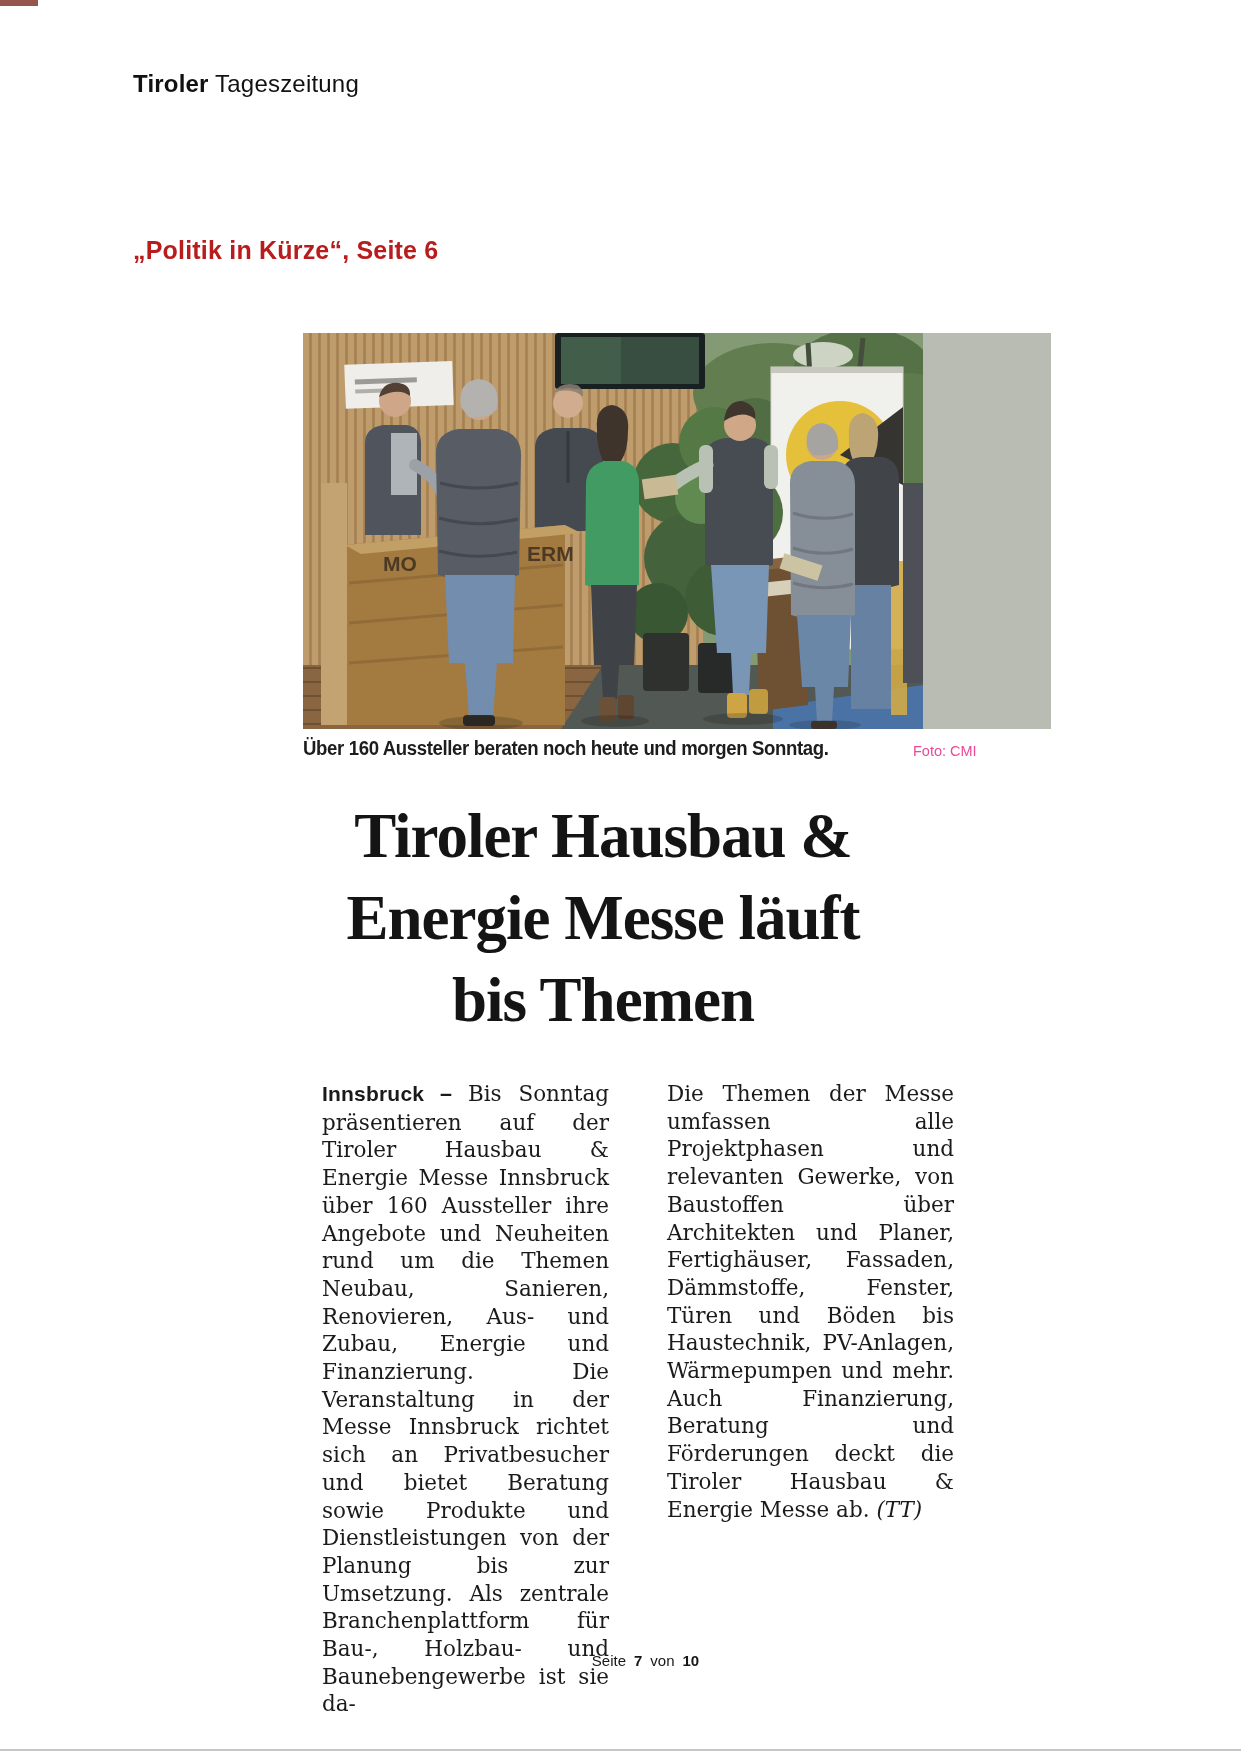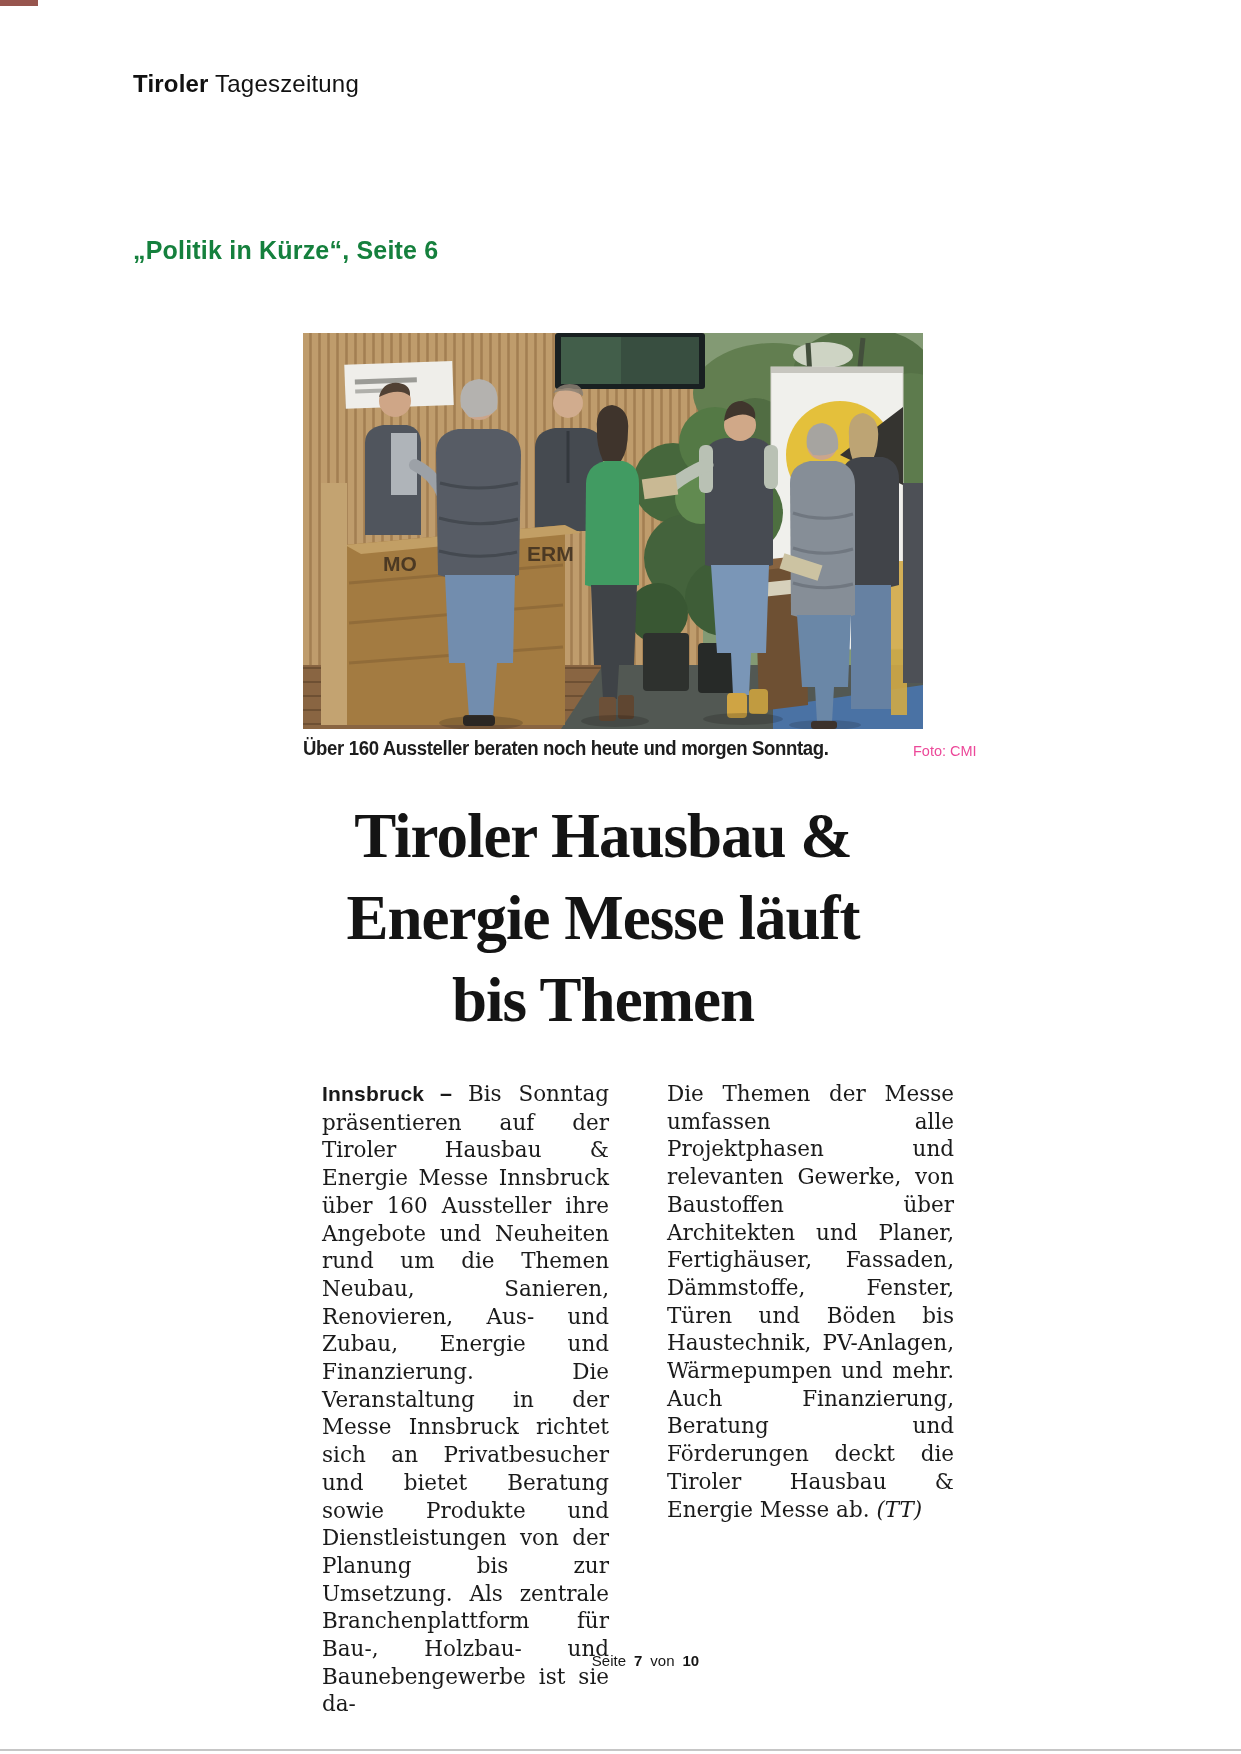--- a/index.html
+++ b/index.html
@@ -8,23 +8,23 @@
     margin:0 auto;overflow:hidden;color:#1c1c1c;
     font-family:"Liberation Sans",sans-serif;
   }
   
   .scan-mark-top{position:absolute;left:0;top:0;width:38px;height:6px;background:#7d2a22;opacity:.8;}
   .scan-line-bottom{position:absolute;left:0;top:1749px;width:1241px;height:2px;background:#c6c6c6;}
 
   .masthead{position:absolute;left:133px;top:70px;font-size:24px;letter-spacing:.2px;color:#111;}
   .masthead .bold{font-weight:700;}
 
-  .section-note{position:absolute;left:133px;top:236px;font-size:25px;font-weight:700;color:#15803d;letter-spacing:.2px;}
-
-  .photo{position:absolute;left:303px;top:333px;width:620px;height:396px;overflow:hidden;background:#b9bcb2;}
+  .section-note{position:absolute;left:133px;top:236px;font-size:25px;font-weight:700;color:#b91c1c;letter-spacing:.2px;}
+
+  .photo{position:absolute;left:303px;top:333px;width:748px;height:396px;overflow:hidden;background:#b9bcb2;}
   .photo svg{display:block;width:620px;height:396px;filter:blur(.5px) saturate(.85) contrast(.93) brightness(1.02);}
 
   .caption{
     position:absolute;left:303px;top:737px;width:620px;
     font-size:20px;font-weight:700;color:#1d1d1d;letter-spacing:-.4px;
     transform:scaleX(.93);transform-origin:left top;white-space:nowrap;
   }
   .credit{position:absolute;left:913px;top:743px;font-size:14.5px;color:#ec4899;}
 
   .headline{

